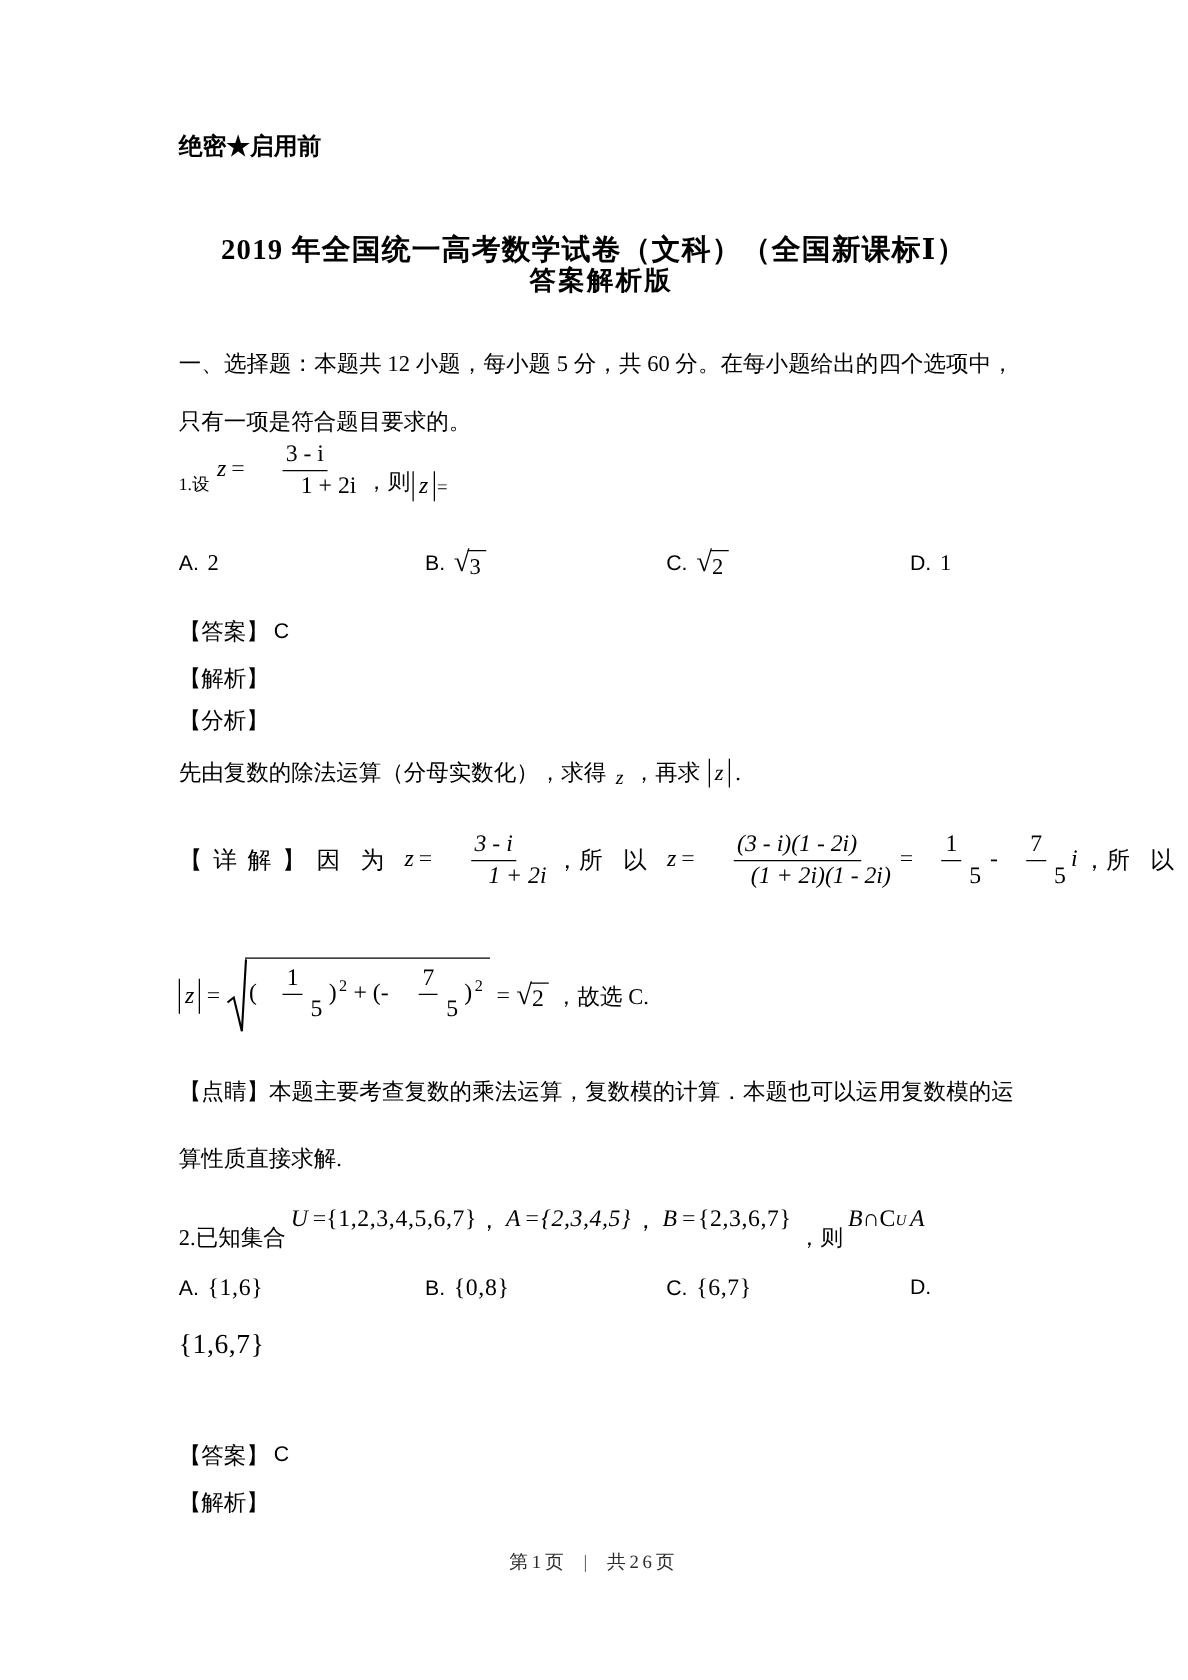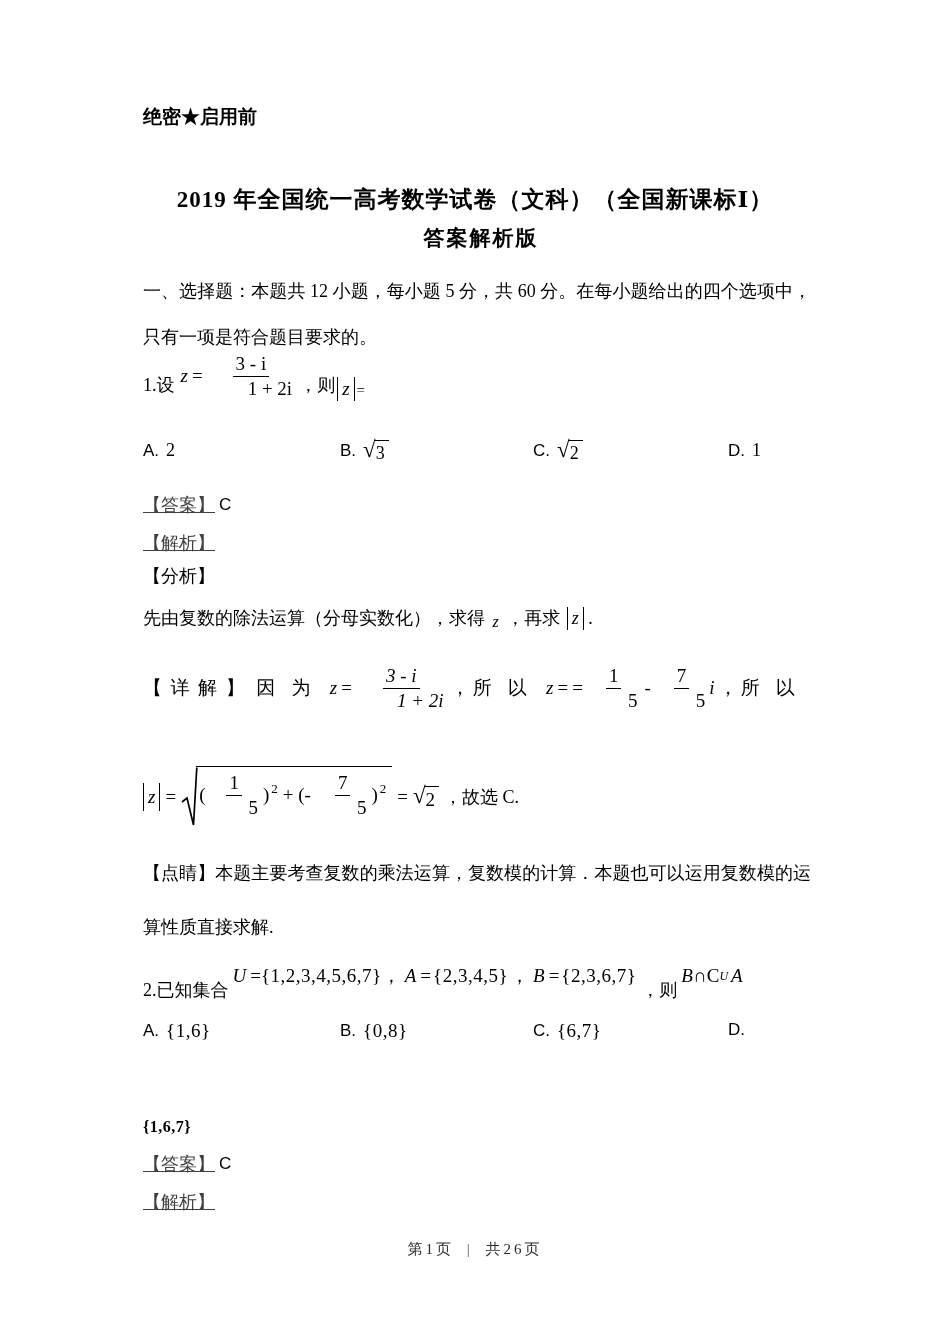--- a/index.html
+++ b/index.html
@@ -4,21 +4,21 @@
 <style>
   * { margin:0; padding:0; box-sizing:border-box; }
   html,body { background:#ffffff; }
   body {
     width:950px; height:1344px; position:relative;
     font-family:"Liberation Serif","DejaVu Serif",serif;
     color:#000;
   }
   .blk { position:absolute; left:143px; right:139px; }
   .center { left:0; right:0; text-align:center; }
-  .blue { color:#404040;text-decoration:underline; }
+  .blue { color:#000000; }
 
   .classification { font-size:19px; font-weight:bold; font-family:Liberation Serif, serif; }
   .title { font-size:23px; font-weight:bold; letter-spacing:1px; }
   .subtitle { font-size:21px; font-weight:bold; letter-spacing:2px; }
   .para { font-size:18px; line-height:46px; text-align:justify; }
   .para-tall { font-size:18px; line-height:54px; text-align:justify; }
 
   .mathrow { display:flex; align-items:center; font-size:19px; }
   .mi { font-style:italic; }
   .frac { display:inline-flex; flex-direction:column; align-items:center; line-height:1.25; vertical-align:middle; }
@@ -50,26 +50,26 @@
   sup.s2 { font-size:13px; vertical-align:top; position:relative; top:-6px; }
 
   .setv { font-size:19px; letter-spacing:0.5px; }
   .footer { font-size:15px; color:#2b2b2b; letter-spacing:3px; }
 </style>
 </head>
 <body>
 
 <div class="blk classification" style="top:104px;">绝密★启用前</div>
 <div class="blk center title" style="top:157px;margin-top:27px;">2019 年全国统一高考数学试卷（文科）（全国新课标Ⅰ）</div>
-<div class="blk center subtitle" style="top:224px;padding-left:12px;">答案解析版</div>
+<div class="blk center subtitle" style="top:210px;padding-left:12px;">答案解析版</div>
 
 <div class="blk para" style="top:268px;">一、选择题：本题共 12 小题，每小题 5 分，共 60 分。在每小题给出的四个选项中，只有一项是符合题目要求的。</div>
 
 <div class="blk mathrow" style="top:352px;">
-  <span style="font-size:18px; align-self:flex-end; padding-bottom:4px;">1.设</span>
+  <span style="font-size:14px; align-self:flex-end; padding-bottom:4px;">1.设</span>
   <span class="mi" style="margin:0 4px 0 6px;">z</span>
   <span>=</span>
   <span class="frac" style="margin:0 4px;">
     <span class="fn">3 - i</span>
     <span class="fd">1 + 2i</span>
   </span>
   <span style="font-size:18px; align-self:flex-end; padding-bottom:4px;">，则</span>
   <span class="absb" style="margin:0 2px; align-self:flex-end;">
       <span class="mi">z</span>
     </span>
@@ -131,20 +131,24 @@
     <span class="frac mi">
       <span class="fn">3 - i</span>
       <span class="fd">1 + 2i</span>
     </span>
     <span>，</span>
   </span>
   <span class="spaced">所以</span>
   <span class="mg">
     <span class="mi">z</span>
     <span>=</span>
+    <span class="frac mi">
+      <span class="fn">(3 - i)(1 - 2i)</span>
+      <span class="fd">(1 + 2i)(1 - 2i)</span>
+    </span>
     <span>=</span>
     <span class="frac">
       <span class="fn">1</span>
       <span class="fd">5</span>
     </span>
     <span>-</span>
     <span class="frac">
       <span class="fn">7</span>
       <span class="fd">5</span>
     </span>
@@ -193,21 +197,21 @@
 </div>
 
 <div class="blk mathrow" style="top:948px; flex-wrap:nowrap;">
   <span style="font-size:18px; align-self:flex-end; padding-bottom:2px;">2.已知集合</span>
   <span class="mi" style="margin:0 4px;">U</span>
   <span>=</span>
   <span class="setv" style="margin:0 0;">{1,2,3,4,5,6,7}</span>
   <span>，</span>
   <span class="mi" style="margin:0 4px;">A</span>
   <span>=</span>
-  <span class="setv" style="margin:12px 2px;">{2,3,4,5}</span>
+  <span class="setv" style="margin:12px 2px;font-style:italic;">{2,3,4,5}</span>
   <span>，</span>
   <span class="mi" style="margin:0 4px;">B</span>
   <span>=</span>
   <span class="setv" style="margin:17px 2px;">{2,3,6,7}</span>
   <span style="font-size:18px; align-self:flex-end; padding-bottom:2px; margin-left:3px;">，则</span>
   <span class="mi" style="margin-left:4px;">B</span>
   <span>∩</span>
   <span>C</span>
     <sub class="mi" style="font-size:12px;">U</sub>
   <span class="mi" style="margin-left:3px;">A</span>
@@ -225,21 +229,21 @@
   <span class="opt o2">
     <span class="ol">C.</span>
     <span class="setv">{6,7}</span>
   </span>
   <span class="opt o3">
     <span class="ol">D.</span>
     <span class="setv"></span>
   </span>
 </div>
 
-<div class="blk setv" style="top:1118px; font-size:16px;font-weight:bold;">{1,6,7}</div>
+<div class="blk setv" style="top:1062px; font-size:22px;">{1,6,7}</div>
 
 <div class="blk ansrow" style="top:1152px;">
   <span class="blue lbl">【答案】</span>
   <span class="av">C</span>
 </div>
 <div class="blk" style="top:1190px;">
   <span class="blue lbl">【解析】</span>
 </div>
 
 <div class="blk center footer" style="top:1240px;">

